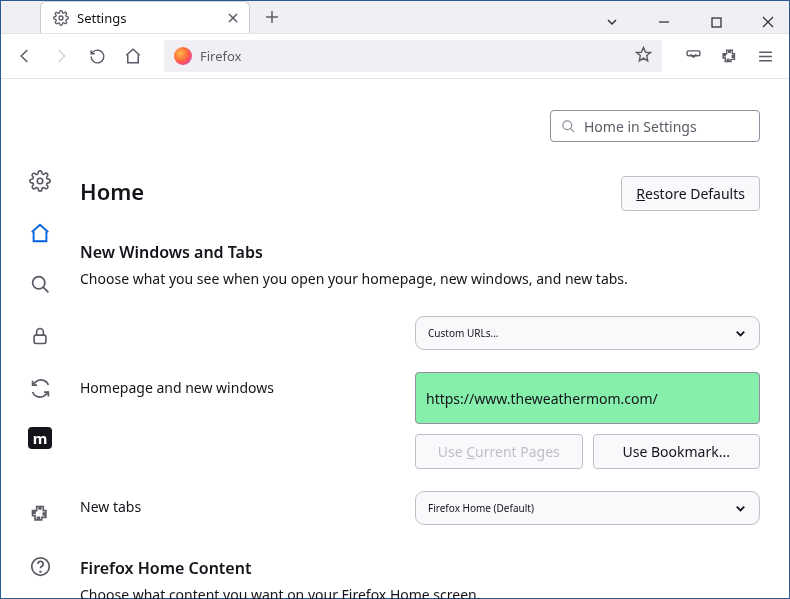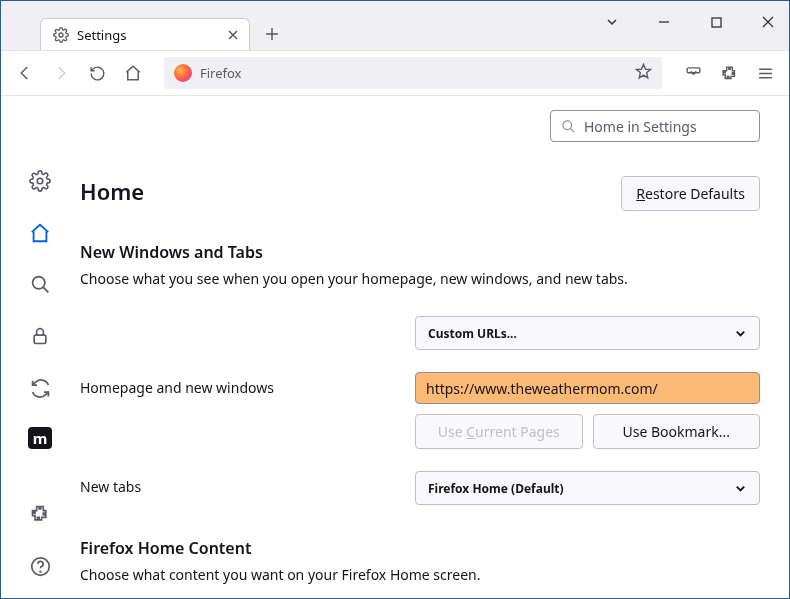--- a/index.html
+++ b/index.html
@@ -1,20 +1,20 @@
 <!DOCTYPE html>
 <html><head>
 <meta charset="utf-8">
 <style>
 * { margin: 0; padding: 0; box-sizing: border-box; font-family: "Segoe UI", system-ui, sans-serif; }
 body { width: 790px; height: 599px; background: #fff; overflow: hidden; position: relative; }
 .outer-border { position: absolute; inset: 0; border: 1px solid #2a5a8f; }
 
 
-.tab-strip { height: 50px; background: #f0f0f4; display: flex; align-items: flex-end; padding-left: 40px; }
+.tab-strip { height: 33px; background: #f0f0f4; display: flex; align-items: flex-end; padding-left: 40px; }
 .tab { display: flex; align-items: center; gap: 8px; background: #fff; border: 1px solid #ccc; border-bottom: none; border-radius: 6px 6px 0 0; padding: 6px 8px 6px 12px; height: 32px; width: 210px; font-size: 13px; color: #15141a; }
 .tab .favicon { width: 16px; height: 16px; display: flex; align-items: center; justify-content: center; }
 .tab .label { flex: 1; }
 .tab .close { width: 16px; height: 16px; display: flex; align-items: center; justify-content: center; cursor: pointer; color: #5b5b66; }
 .newtab { width: 28px; height: 28px; display: flex; align-items: center; justify-content: center; margin-left: 8px; margin-bottom: 2px; color: #5b5b66; cursor: pointer; }
 .tabbar-right { position: absolute; right: 8px; top: 8px; display: flex; gap: 24px; align-items: center; }
 .win-btn { width: 28px; height: 28px; display: flex; align-items: center; justify-content: center; color: #333; }
 
 
 .toolbar { height: 46px; border-top: 1px solid #e5e5e8; border-bottom: 1px solid #e5e5e8; display: flex; align-items: center; padding: 0 10px; gap: 6px; }
@@ -42,22 +42,22 @@
 .page-title { font-size: 22px; font-weight: 600; color: #15141a; }
 .btn { border: 1px solid #bfbfc9; background: #f9f9fb; border-radius: 4px; padding: 7px 14px; font-size: 14px; color: #15141a; cursor: pointer; }
 .btn.disabled { color: #bfbfc9; }
 .section-title { font-size: 16px; font-weight: 600; color: #15141a; margin-top: 30px; }
 .section-desc { font-size: 14px; color: #15141a; margin-top: 6px; }
 
 .form-grid { margin-top: 28px; }
 .form-row { display: flex; align-items: flex-start; margin-bottom: 22px; }
 .form-label { width: 335px; font-size: 14px; color: #15141a; padding-top: 6px; }
 .form-control-col { flex: 1; display: flex; flex-direction: column; gap: 10px; }
-.select { height: 34px; border: 1px solid #bfbfc9; border-radius: 4px; background: #f9f9fb; display: flex; align-items: center; justify-content: space-between; padding: 0 12px; font-size: 12px; font-weight: 700; color: #15141a; cursor: pointer; }
-.text-input { height: 32px; border: 1px solid #8f8f9d; border-radius: 4px; padding: 0 10px; font-size: 14px; color: #15141a; background: #fdba74; }
+.select { height: 34px; border: 1px solid #bfbfc9; border-radius: 9px; background: #f9f9fb; display: flex; align-items: center; justify-content: space-between; padding: 0 12px; font-size: 10px; font-weight: 400; color: #15141a; cursor: pointer; }
+.text-input { height: 52px; border: 1px solid #8f8f9d; border-radius: 4px; padding: 0 10px; font-size: 14px; color: #15141a; background: #86efac; }
 .btn-row { display: flex; gap: 10px; }
 .btn-row .btn { flex: 1; white-space: nowrap; overflow: hidden; text-overflow: ellipsis; }
 </style>
 </head>
 <body>
 
 <div class="outer-border"></div>
 
 <div class="tab-strip">
   <div class="tab">

